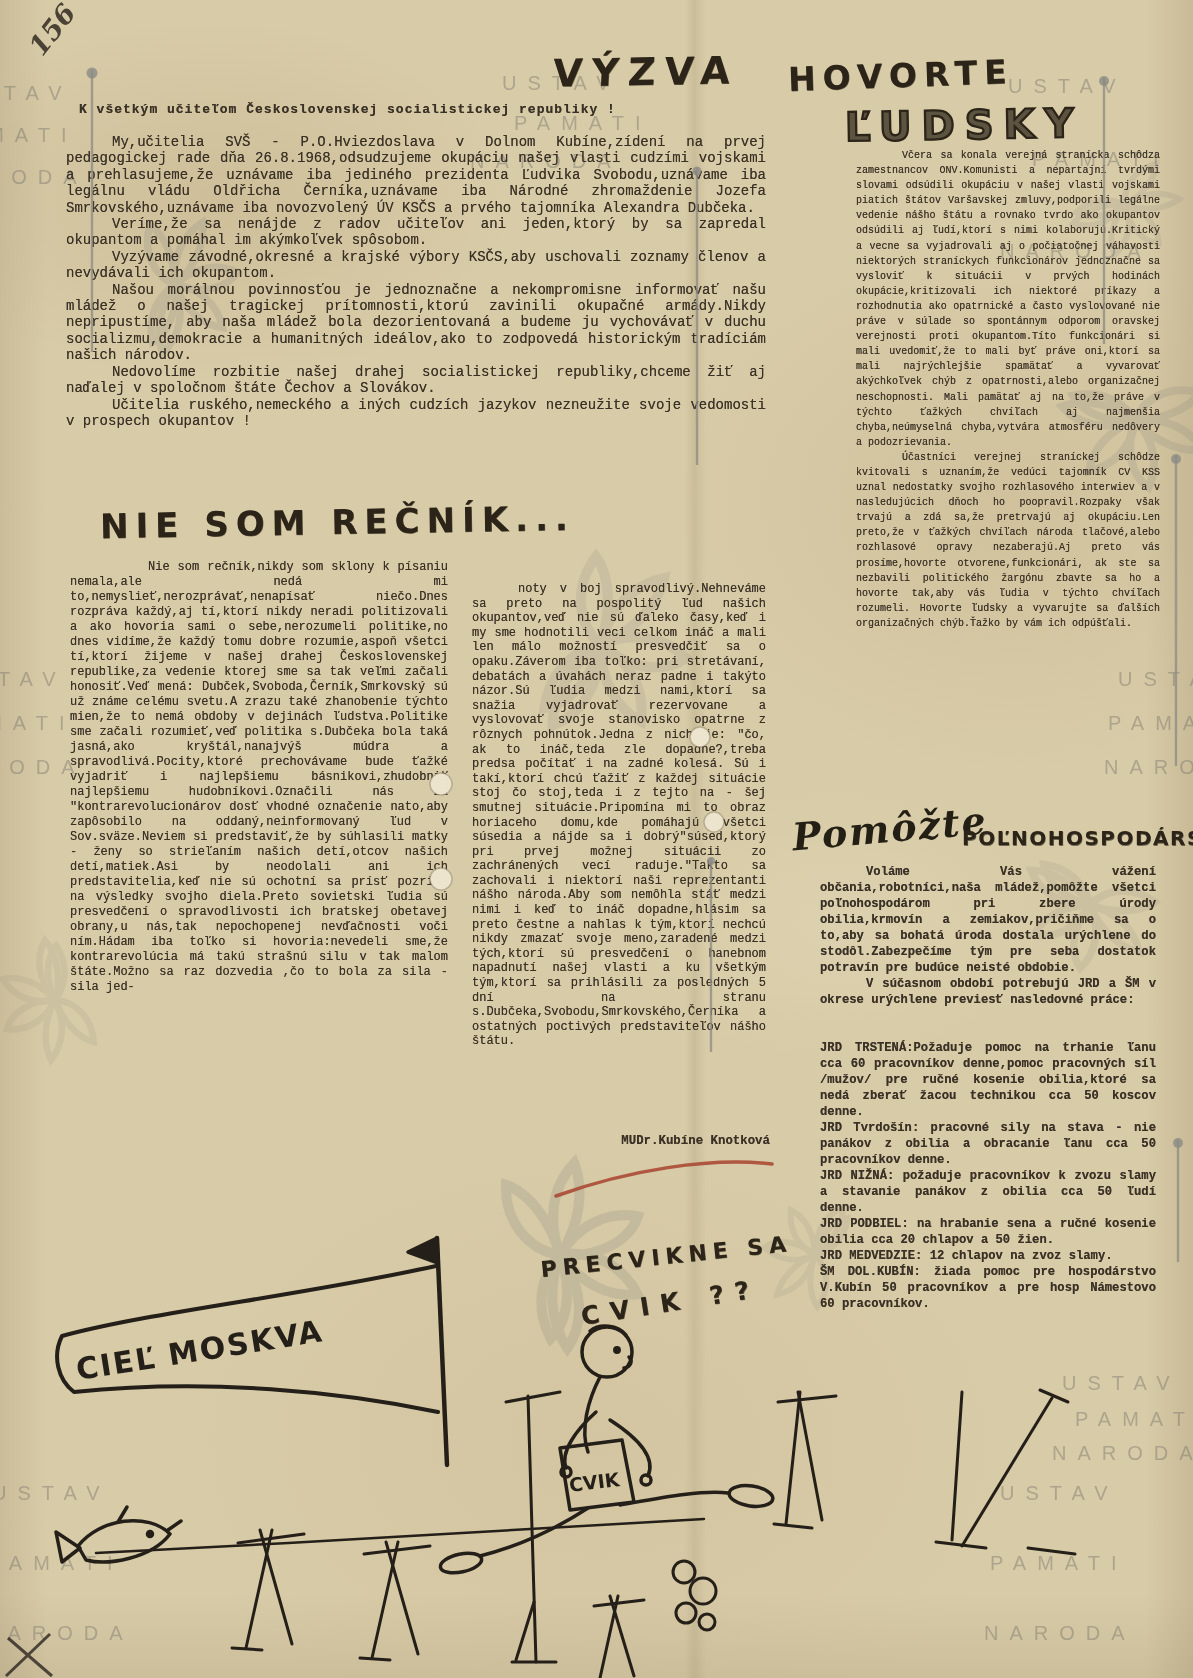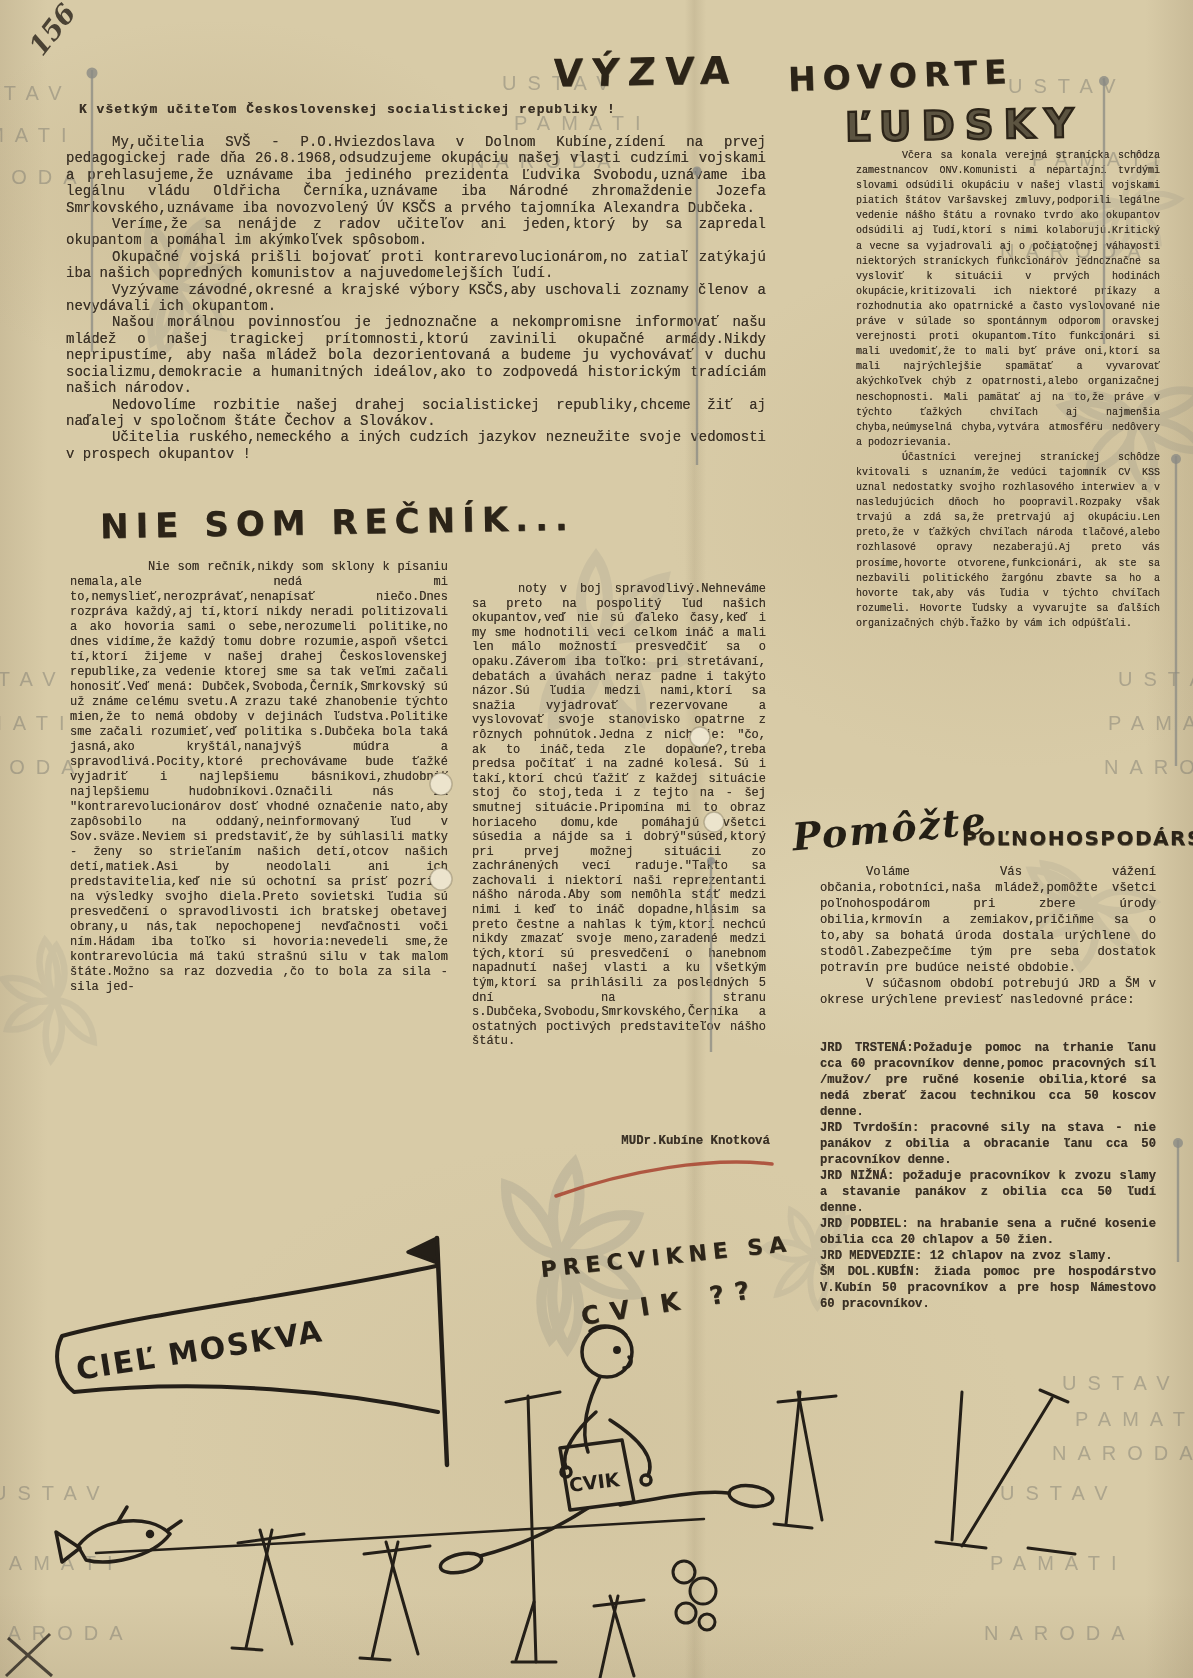--- a/index.html
+++ b/index.html
@@ -95,21 +95,20 @@
 
   <div class="abs hand" style="left:24px;top:14px;font-size:27px;transform:rotate(-52deg);font-weight:bold">156</div>
 
   <div class="abs hl" style="left:553px;top:50px;font-size:38px;letter-spacing:9px;transform:skewX(-4deg) rotate(-1deg)">VÝZVA</div>
 
   <div class="abs tw" style="left:79px;top:102px;width:640px;font-size:13px;font-weight:bold;letter-spacing:1px">K všetkým učiteľom Československej socialistickej  republiky !</div>
 
   <div class="abs tw" style="left:66px;top:134px;width:700px;font-size:14px;line-height:16.4px">
       <p>My,učitelia SVŠ - P.O.Hviezdoslava v Dolnom Kubíne,zídení na prvej pedagogickej rade dňa 26.8.1968,odsudzujeme okupáciu našej vlasti cudzími vojskami a prehlasujeme,že uznávame iba jediného prezidenta Ľudvika Svobodu,uznávame iba legálnu vládu Oldřicha Černíka,uznávame iba Národné zhromaždenie Jozefa Smrkovského,uznávame iba novozvolený ÚV KSČS a prvého tajomníka Alexandra Dubčeka.</p>
       <p>Veríme,že sa nenájde z radov učiteľov ani jeden,ktorý by sa zapredal okupantom a pomáhal im akýmkoľvek spôsobom.</p>
-      <p>Okupačné vojská prišli bojovať proti kontrarevolucionárom,no zatiaľ zatýkajú iba našich popredných komunistov a najuvedomelejších ľudí.</p>
       <p>Vyzývame závodné,okresné a krajské výbory KSČS,aby uschovali zoznamy členov a nevydávali ich okupantom.</p>
       <p>Našou morálnou povinnosťou je jednoznačne a nekompromisne informovať našu mládež o našej tragickej prítomnosti,ktorú zavinili okupačné armády.Nikdy nepripustíme, aby naša mládež bola dezorientovaná a budeme ju vychovávať v duchu socializmu,demokracie a humanitných ideálov,ako to zodpovedá historickým tradíciám našich národov.</p>
       <p>Nedovolíme rozbitie našej drahej socialistickej republiky,chceme žiť aj naďalej v spoločnom štáte Čechov a Slovákov.</p>
       <p>Učitelia ruského,nemeckého a iných cudzích jazykov nezneužite svoje vedomosti v prospech okupantov !</p>
     </div>
 
   <div class="abs hl" style="left:100px;top:502px;font-size:34px;letter-spacing:7px;transform:rotate(-1deg)">NIE SOM REČNÍK...</div>
 
   <div class="abs tw" style="left:70px;top:560px;width:378px;font-size:12px;line-height:15px">
     <p class="single" style="text-indent:78px">Nie som rečník,nikdy som sklony k písaniu nemala,ale nedá mi to,nemyslieť,nerozprávať,nenapísať niečo.Dnes rozpráva každý,aj tí,ktorí nikdy neradi politizovali a ako hovoria sami o sebe,nerozumeli politike,no dnes vidíme,že každý tomu dobre rozumie,aspoň všetci tí,ktorí žijeme v našej drahej Československej republike,za vedenie ktorej sme sa tak veľmi začali honosiť.Veď mená: Dubček,Svoboda,Černík,Smrkovský sú už známe celému svetu.A zrazu také zhanobenie týchto mien,že to nemá obdoby v dejinách ľudstva.Politike sme začali rozumieť,veď politika s.Dubčeka bola taká jasná,ako kryštál,nanajvýš múdra a spravodlivá.Pocity,ktoré prechovávame bude ťažké vyjadriť i najlepšiemu básnikovi,zhudobniť najlepšiemu hudobníkovi.Označili nás za "kontrarevolucionárov dosť vhodné označenie nato,aby zapôsobilo na oddaný,neinformovaný ľud v Sov.sväze.Neviem si predstaviť,že by súhlasili matky - ženy so strieľaním našich detí,otcov našich detí,matiek.Asi by neodolali ani ich predstavitelia,keď nie sú ochotní sa prísť pozrieť na výsledky svojho diela.Preto sovietski ľudia sú presvedčení o spravodlivosti ich bratskej obetavej obrany,u nás,tak nepochopenej nevďačnosti voči ním.Hádam iba toľko si hovoria:nevedeli sme,že kontrarevolúcia má takú strašnú silu v tak malom štáte.Možno sa raz dozvedia ,čo to bola za sila - sila jed-</p>
@@ -125,21 +124,21 @@
   <div class="abs hl outline" style="left:845px;top:102px;font-size:40px;letter-spacing:10px;transform:rotate(-1deg)">ĽUDSKY</div>
 
   <div class="abs tw" style="left:856px;top:148px;width:304px;font-size:10px;line-height:15.1px">
       <p>Včera sa konala verejná stranícka schôdza zamestnancov ONV.Komunisti a nepartajní tvrdými slovami odsúdili okupáciu v našej vlasti vojskami piatich štátov Varšavskej zmluvy,podporili legálne vedenie nášho štátu a rovnako tvrdo ako okupantov odsúdili aj ľudí,ktorí s nimi kolaborujú.Kritický a vecne sa vyjadrovali aj o počiatočnej váhavosti niektorých straníckych funkcionárov jednoznačne sa vysloviť k situácii v prvých hodinách okupácie,kritizovali ich niektoré príkazy a rozhodnutia ako opatrnické a často vyslovované nie práve v súlade so spontánnym odporom oravskej verejnosti proti okupantom.Títo funkcionári si mali uvedomiť,že to mali byť práve oni,ktorí sa mali najrýchlejšie spamätať a vyvarovať akýchkoľvek chýb z opatrnosti,alebo organizačnej neschopnosti. Mali pamätať aj na to,že práve v týchto ťažkých chvíľach aj najmenšia chyba,neúmyselná chyba,vytvára atmosféru nedôvery a podozrievania.</p>
       <p>Účastníci verejnej straníckej schôdze kvitovali s uznaním,že vedúci tajomník CV KSS uznal nedostatky svojho rozhlasového interwiev a v nasledujúcich dňoch ho poopravil.Rozpaky však trvajú a zdá sa,že pretrvajú aj okupáciu.Len preto,že v ťažkých chvíľach národa tlačové,alebo rozhlasové opravy nezaberajú.Aj preto vás prosíme,hovorte otvorene,funkcionári, ak ste sa nezbavili politického žargónu zbavte sa ho a hovorte tak,aby vás ľudia v týchto chvíľach rozumeli. Hovorte ľudsky a vyvarujte sa ďalších organizačných chýb.Ťažko by vám ich odpúšťali.</p>
     </div>
 
   <div class="abs script" style="left:792px;top:806px;font-size:38px;transform:rotate(-5deg);letter-spacing:2px">Pomôžte</div>
   <div class="abs hl" style="left:962px;top:826px;font-size:20px;letter-spacing:1.5px">POĽNOHOSPODÁRSTVU</div>
 
-  <div class="abs tw" style="left:820px;top:864px;width:336px;font-size:12.2px;line-height:16px;font-weight:normal">
+  <div class="abs tw" style="left:820px;top:864px;width:336px;font-size:12.2px;line-height:16px;font-weight:bold">
       <p>Voláme Vás vážení občania,robotníci,naša mládež,pomôžte všetci poľnohospodárom pri zbere úrody obilia,krmovín a zemiakov,pričiňme sa o to,aby sa bohatá úroda dostala urýchlene do stodôl.Zabezpečíme tým pre seba dostatok potravín pre budúce neisté obdobie.</p>
       <p>V súčasnom období potrebujú JRD a ŠM v okrese urýchlene previesť nasledovné práce:</p>
     </div>
   <div class="abs tw" style="left:820px;top:1040px;width:336px;font-size:12.2px;line-height:16px">
       <p class="jrd">JRD TRSTENÁ:Požaduje pomoc na trhanie ľanu cca 60 pracovníkov denne,pomoc pracovných síl /mužov/ pre ručné kosenie obilia,ktoré sa nedá zberať žacou technikou cca 50 koscov denne.</p>
       <p class="jrd">JRD Tvrdošín: pracovné sily na stava - nie panákov z obilia a obracanie ľanu cca 50 pracovníkov denne.</p>
       <p class="jrd">JRD NIŽNÁ: požaduje pracovníkov k zvozu slamy a stavanie panákov z obilia cca 50 ľudí denne.</p>
       <p class="jrd">JRD PODBIEL: na hrabanie sena a ručné kosenie obilia cca 20 chlapov a 50 žien.</p>
       <p class="jrd">JRD MEDVEDZIE: 12 chlapov na zvoz slamy.</p>
       <p class="jrd">ŠM DOL.KUBÍN: žiada pomoc pre hospodárstvo V.Kubín 50 pracovníkov a pre hosp Námestovo 60 pracovníkov.</p>

